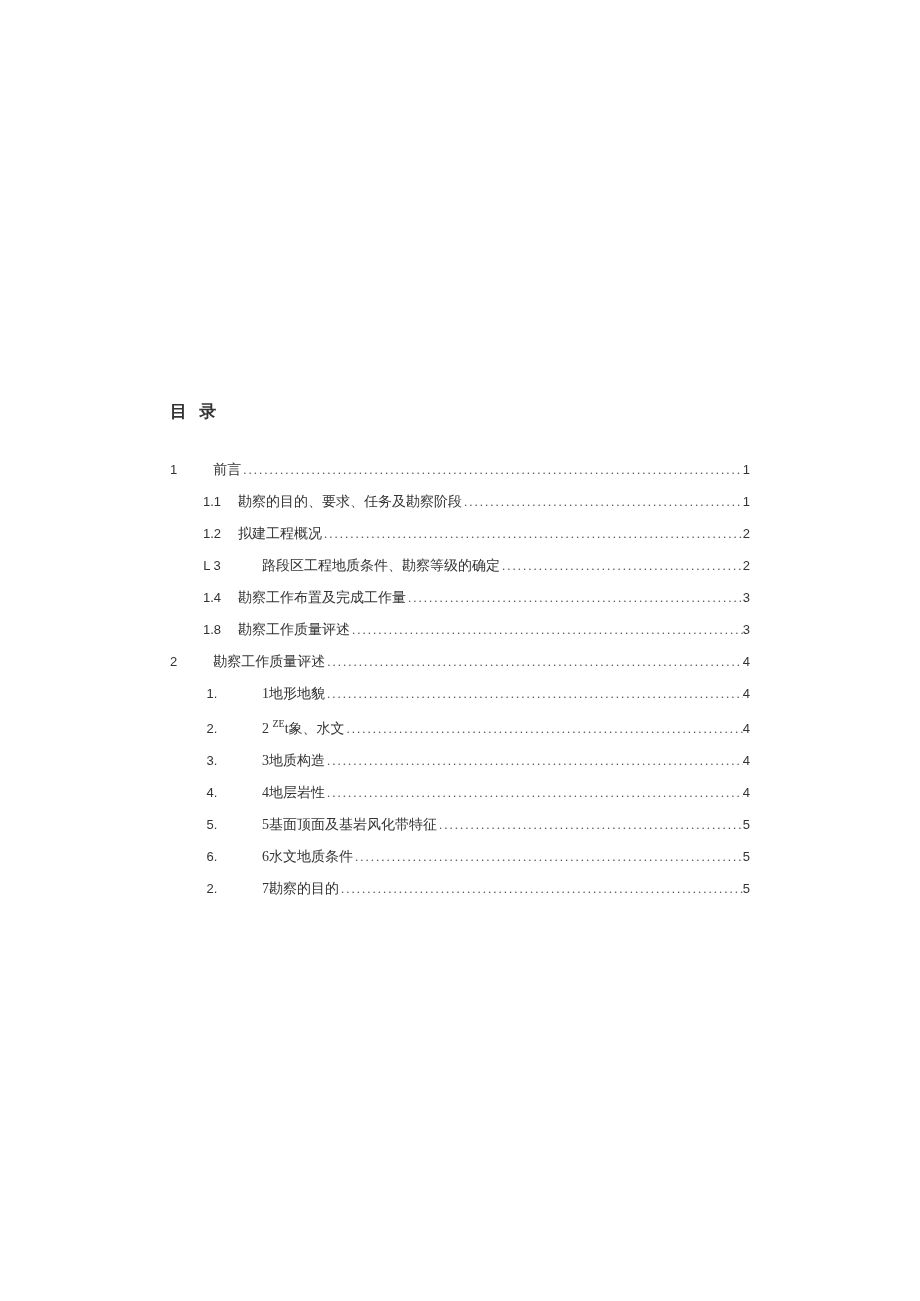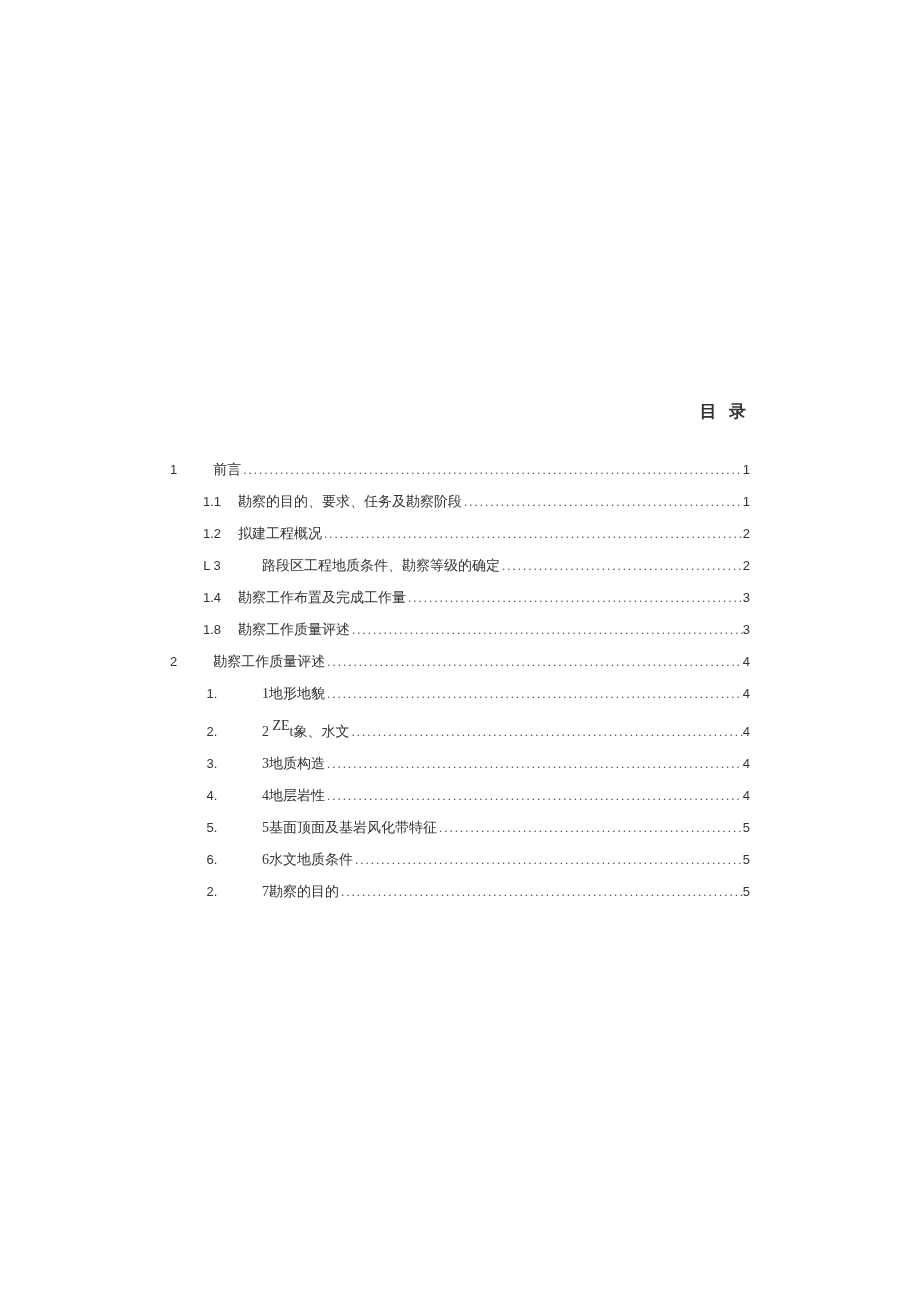--- a/index.html
+++ b/index.html
@@ -11,21 +11,21 @@
       width: 920px;
       height: 1301px;
       background: #ffffff;
       font-family: "SimSun", "宋体", serif;
       color: #333;
     }
     .page {
       padding: 400px 170px 0 170px;
     }
     .title {
-      text-align: right;
+      text-align: left;
       font-size: 17px;
       font-weight: bold;
       letter-spacing: 4px;
       margin-bottom: 40px;
     }
     .toc-line {
       display: flex;
       align-items: baseline;
       font-size: 14px;
       line-height: 1;
@@ -45,21 +45,21 @@
     }
     .toc-level-1 .toc-num {
       width: 28px;
       text-align: center;
     }
     .toc-text {
       flex-shrink: 0;
       margin-left: 36px;
     }
     .toc-text sup {
-      font-size: 14px;
+      font-size: 10px;
       vertical-align: super;
     }
     .dots {
       flex: 1;
       overflow: hidden;
       letter-spacing: 2px;
       color: #555;
       font-size: 13px;
       padding: 0 2px;
     }

